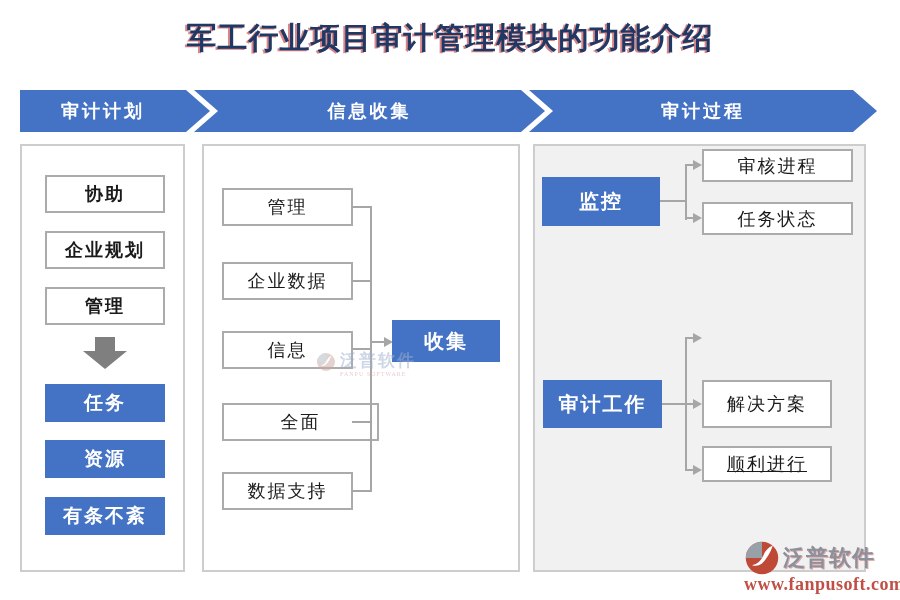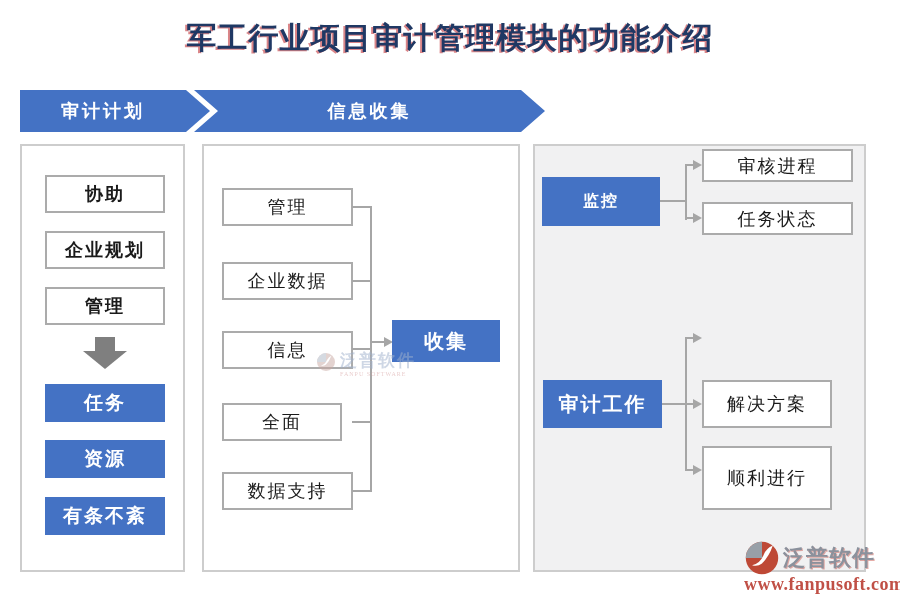--- a/index.html
+++ b/index.html
@@ -54,20 +54,23 @@
 <div id="canvas">
 
   <div class="title">军工行业项目审计管理模块的功能介绍</div>
 
   <div class="banner pent" style="left:20px;width:190px;">
     <span>审计计划</span>
   </div>
   <div class="banner chev" style="left:194px;width:351px;">
     <span>信息收集</span>
   </div>
+  <div class="banner chev" style="left:529px;width:348px;">
+    <span>审计过程</span>
+  </div>
 
   <div class="panel" style="left:20px;width:165px;"></div>
   <div class="panel" style="left:202px;width:318px;"></div>
   <div class="panel gray" style="left:533px;width:333px;"></div>
 
   <div class="wbox bold" style="left:45px;top:175px;width:120px;height:38px;">
     <span>协助</span>
   </div>
   <div class="wbox bold" style="left:45px;top:231px;width:120px;height:38px;">
     <span>企业规划</span>
@@ -91,41 +94,41 @@
 
   <div class="wbox" style="left:222px;top:188px;width:131px;height:38px;">
     <span>管理</span>
   </div>
   <div class="wbox" style="left:222px;top:262px;width:131px;height:38px;">
     <span>企业数据</span>
   </div>
   <div class="wbox" style="left:222px;top:331px;width:131px;height:38px;">
     <span>信息</span>
   </div>
-  <div class="wbox" style="left:222px;top:403px;width:120px;height:38px;">
+  <div class="wbox" style="left:222px;top:403px;width:157px;height:38px;">
     <span>全面</span>
   </div>
   <div class="wbox" style="left:222px;top:472px;width:131px;height:38px;">
     <span>数据支持</span>
   </div>
 
   <div class="hline" style="left:352px;top:206px;width:19px;"></div>
   <div class="hline" style="left:352px;top:280px;width:19px;"></div>
   <div class="hline" style="left:352px;top:348px;width:19px;"></div>
   <div class="hline" style="left:352px;top:421px;width:19px;"></div>
   <div class="hline" style="left:352px;top:490px;width:19px;"></div>
   <div class="vline" style="left:370px;top:206px;height:286px;"></div>
   <div class="hline" style="left:372px;top:341px;width:14px;"></div>
   <div class="ah" style="left:384px;top:337px;"></div>
 
   <div class="bbox" style="left:392px;top:320px;width:108px;height:42px;font-size:20px;">
     <span>收集</span>
   </div>
 
-  <div class="bbox" style="left:542px;top:177px;width:118px;height:49px;font-size:16px;">
+  <div class="bbox" style="left:542px;top:177px;width:118px;height:49px;font-size:20px;">
     <span>监控</span>
   </div>
   <div class="wbox" style="left:702px;top:149px;width:151px;height:33px;">
     <span>审核进程</span>
   </div>
   <div class="wbox" style="left:702px;top:202px;width:151px;height:33px;">
     <span>任务状态</span>
   </div>
   <div class="hline" style="left:660px;top:200px;width:27px;"></div>
   <div class="vline" style="left:685px;top:164px;height:56px;"></div>
@@ -133,21 +136,21 @@
   <div class="ah" style="left:693px;top:160px;"></div>
   <div class="hline" style="left:687px;top:217px;width:8px;"></div>
   <div class="ah" style="left:693px;top:213px;"></div>
 
   <div class="bbox" style="left:543px;top:380px;width:119px;height:48px;font-size:20px;">
     <span>审计工作</span>
   </div>
   <div class="wbox" style="left:702px;top:380px;width:130px;height:48px;">
     <span>解决方案</span>
   </div>
-  <div class="wbox" style="left:702px;top:446px;width:130px;height:64px;">
+  <div class="wbox" style="left:702px;top:446px;width:130px;height:36px;text-decoration:underline;">
     <span>顺利进行</span>
   </div>
   <div class="hline" style="left:662px;top:403px;width:25px;"></div>
   <div class="vline" style="left:685px;top:337px;height:134px;"></div>
   <div class="hline" style="left:687px;top:337px;width:8px;"></div>
   <div class="ah" style="left:693px;top:333px;"></div>
   <div class="hline" style="left:687px;top:403px;width:8px;"></div>
   <div class="ah" style="left:693px;top:399px;"></div>
   <div class="hline" style="left:687px;top:469px;width:8px;"></div>
   <div class="ah" style="left:693px;top:465px;"></div>

